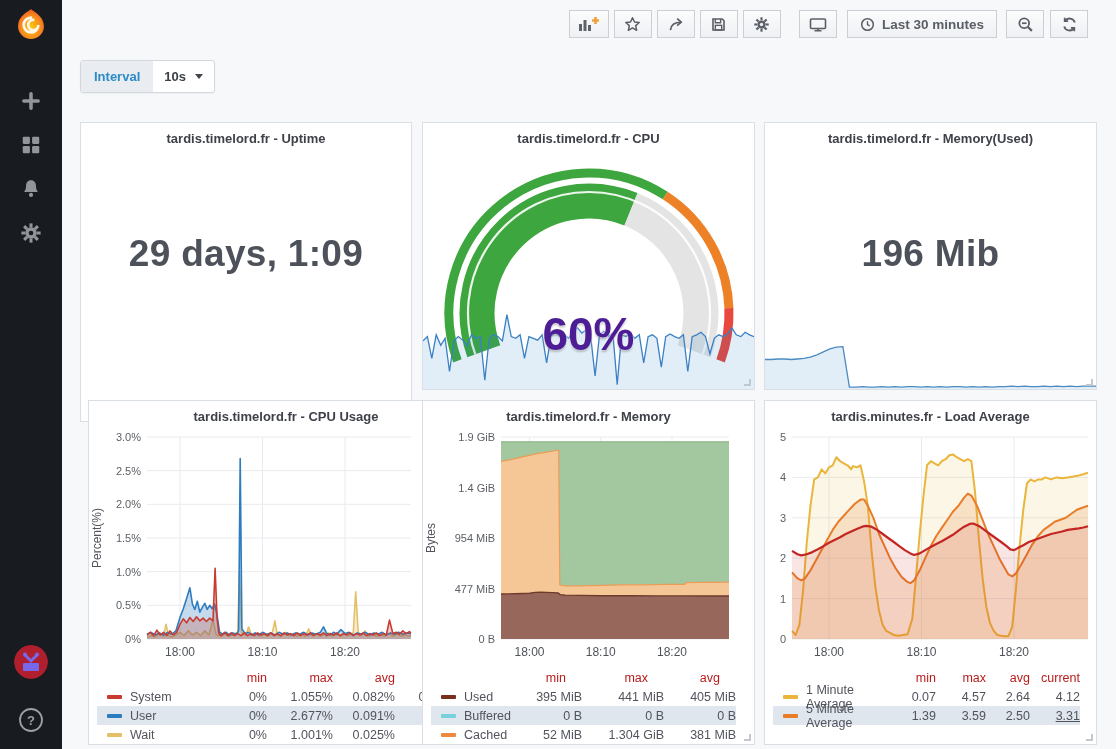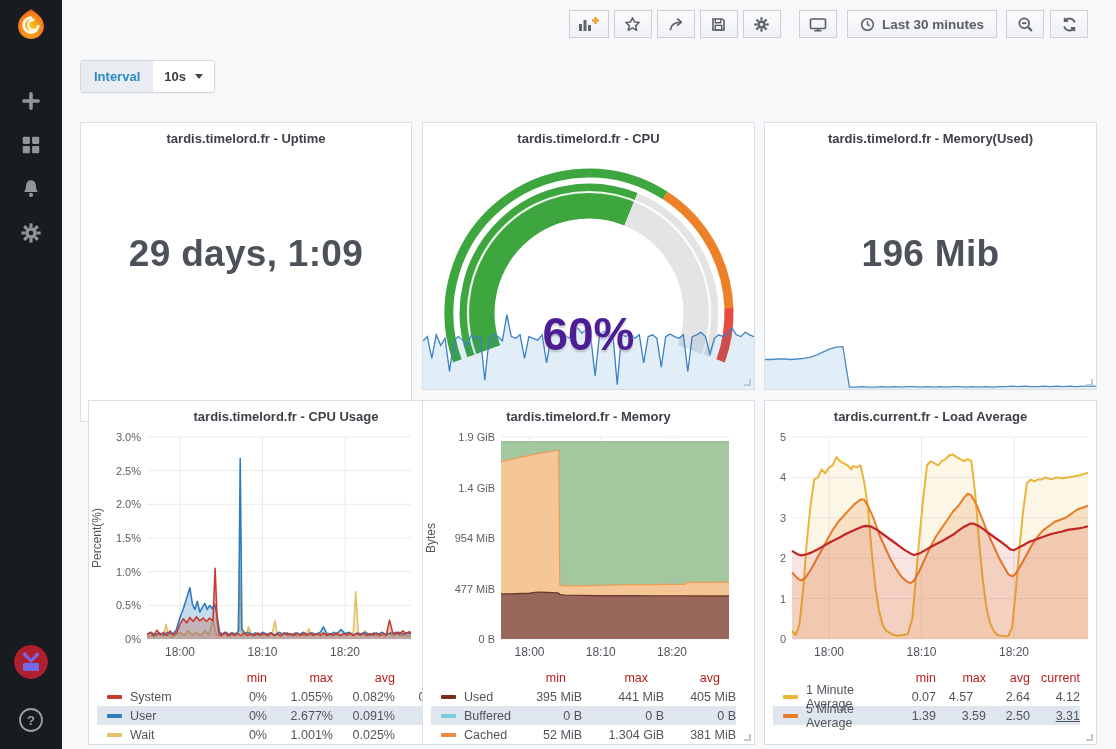--- a/index.html
+++ b/index.html
@@ -394,21 +394,21 @@
           <div class="lg-cell" style="width: 72px;">52 MiB</div>
           <div class="lg-cell" style="width: 82px;">1.304 GiB</div>
           <div class="lg-cell" style="width: 72px;">381 MiB</div>
         </div>
         <div class="lg-row hl"></div>
       </div>
     <div class="rsz"></div>
   </div>
 
   <div class="panel" style="left:702px;top:400px;width:333px;height:345px;">
-    <div class="p-title">tardis.current.fr - Load Average</div>
+    <div class="p-title">tardis.minutes.fr - Load Average</div>
     <svg class="p-chart" width="333" height="240">
         <line x1="27" y1="212" x2="323" y2="212" stroke="#e9ebf0" stroke-width="1"></line>
         <text class="axis-tick" x="21" y="216" text-anchor="end">0</text>
         <line x1="27" y1="171.6" x2="323" y2="171.6" stroke="#e9ebf0" stroke-width="1"></line>
         <text class="axis-tick" x="21" y="175.6" text-anchor="end">1</text>
         <line x1="27" y1="131.2" x2="323" y2="131.2" stroke="#e9ebf0" stroke-width="1"></line>
         <text class="axis-tick" x="21" y="135.2" text-anchor="end">2</text>
         <line x1="27" y1="90.80000000000001" x2="323" y2="90.80000000000001" stroke="#e9ebf0" stroke-width="1"></line>
         <text class="axis-tick" x="21" y="94.80000000000001" text-anchor="end">3</text>
         <line x1="27" y1="50.39999999999998" x2="323" y2="50.39999999999998" stroke="#e9ebf0" stroke-width="1"></line>
@@ -435,21 +435,21 @@
           <div class="lg-cell lg-h" style="width: 50px;">max</div>
           <div class="lg-cell lg-h" style="width: 44px;">avg</div>
           <div class="lg-cell lg-h" style="width: 50px;">current</div>
         </div>
         <div class="lg-row">
           <div class="lg-name">
             <span class="swatch" style="background: rgb(233, 182, 59);"></span>
             <span class="lg-label">1 Minute Average</span>
           </div>
           <div class="lg-cell" style="width: 48px;">0.07</div>
-          <div class="lg-cell" style="width: 50px; text-align: center;">4.57</div>
+          <div class="lg-cell" style="width: 50px;">4.57</div>
           <div class="lg-cell" style="width: 44px;">2.64</div>
           <div class="lg-cell" style="width: 50px;">4.12</div>
         </div>
         <div class="lg-row hl">
           <div class="lg-name">
             <span class="swatch" style="background: rgb(232, 125, 41);"></span>
             <span class="lg-label">5 Minute Average</span>
           </div>
           <div class="lg-cell" style="width: 48px;">1.39</div>
           <div class="lg-cell" style="width: 50px;">3.59</div>

